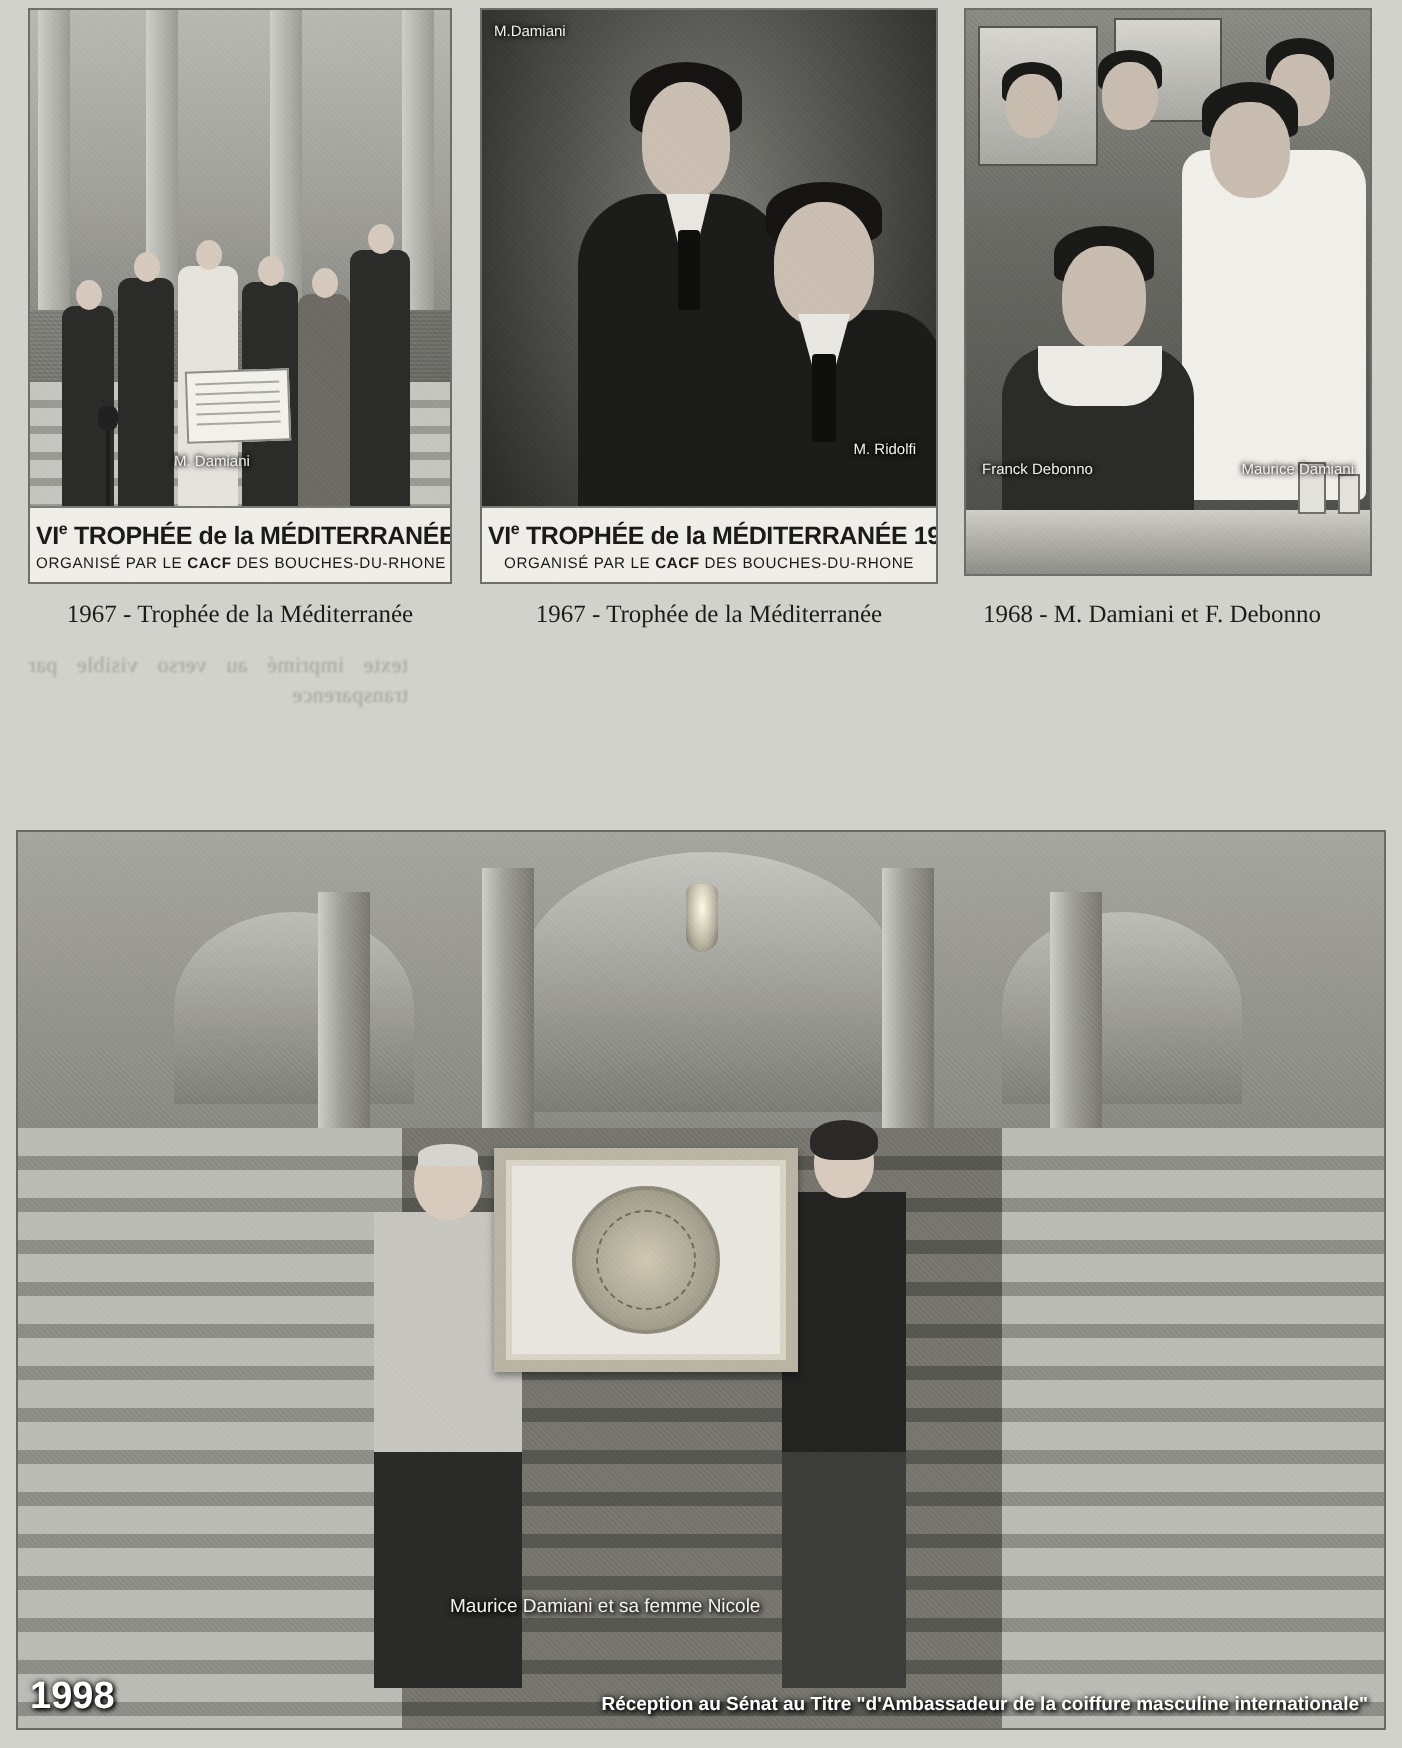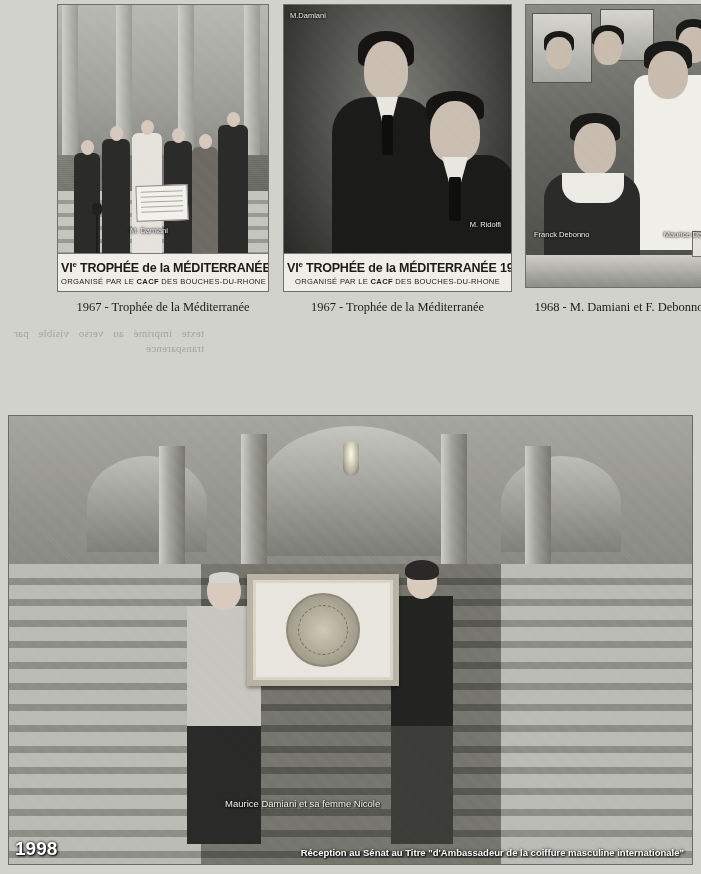--- a/index.html
+++ b/index.html
@@ -31,21 +31,20 @@
     filter: blur(0.4px);
     pointer-events: none;
   }
 
   
   .top-row {
     position: absolute;
     left: 0; top: 0;
     width: 583px;
     height: 300px;
-    margin-left: 43px;
   }
   .photo {
     position: absolute;
     overflow: hidden;
     background: #8d8d89;
     border: 1px solid #6e6e6a;
   }
   .ph-inner {
     position: absolute;
     inset: 0;

